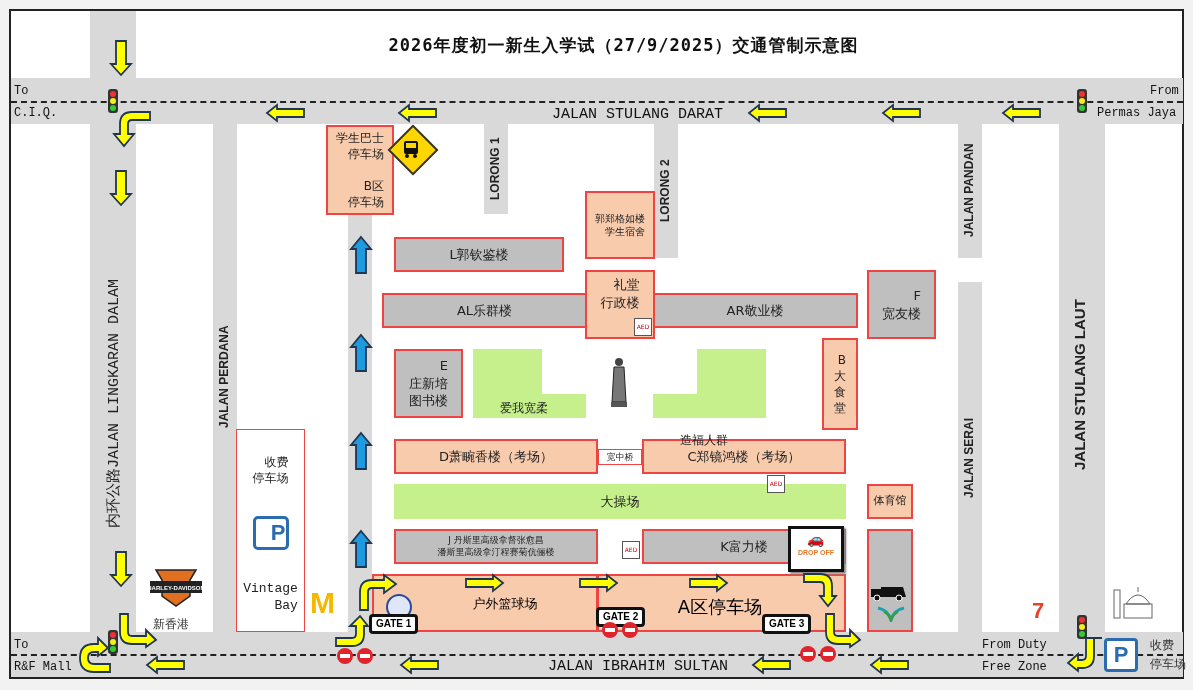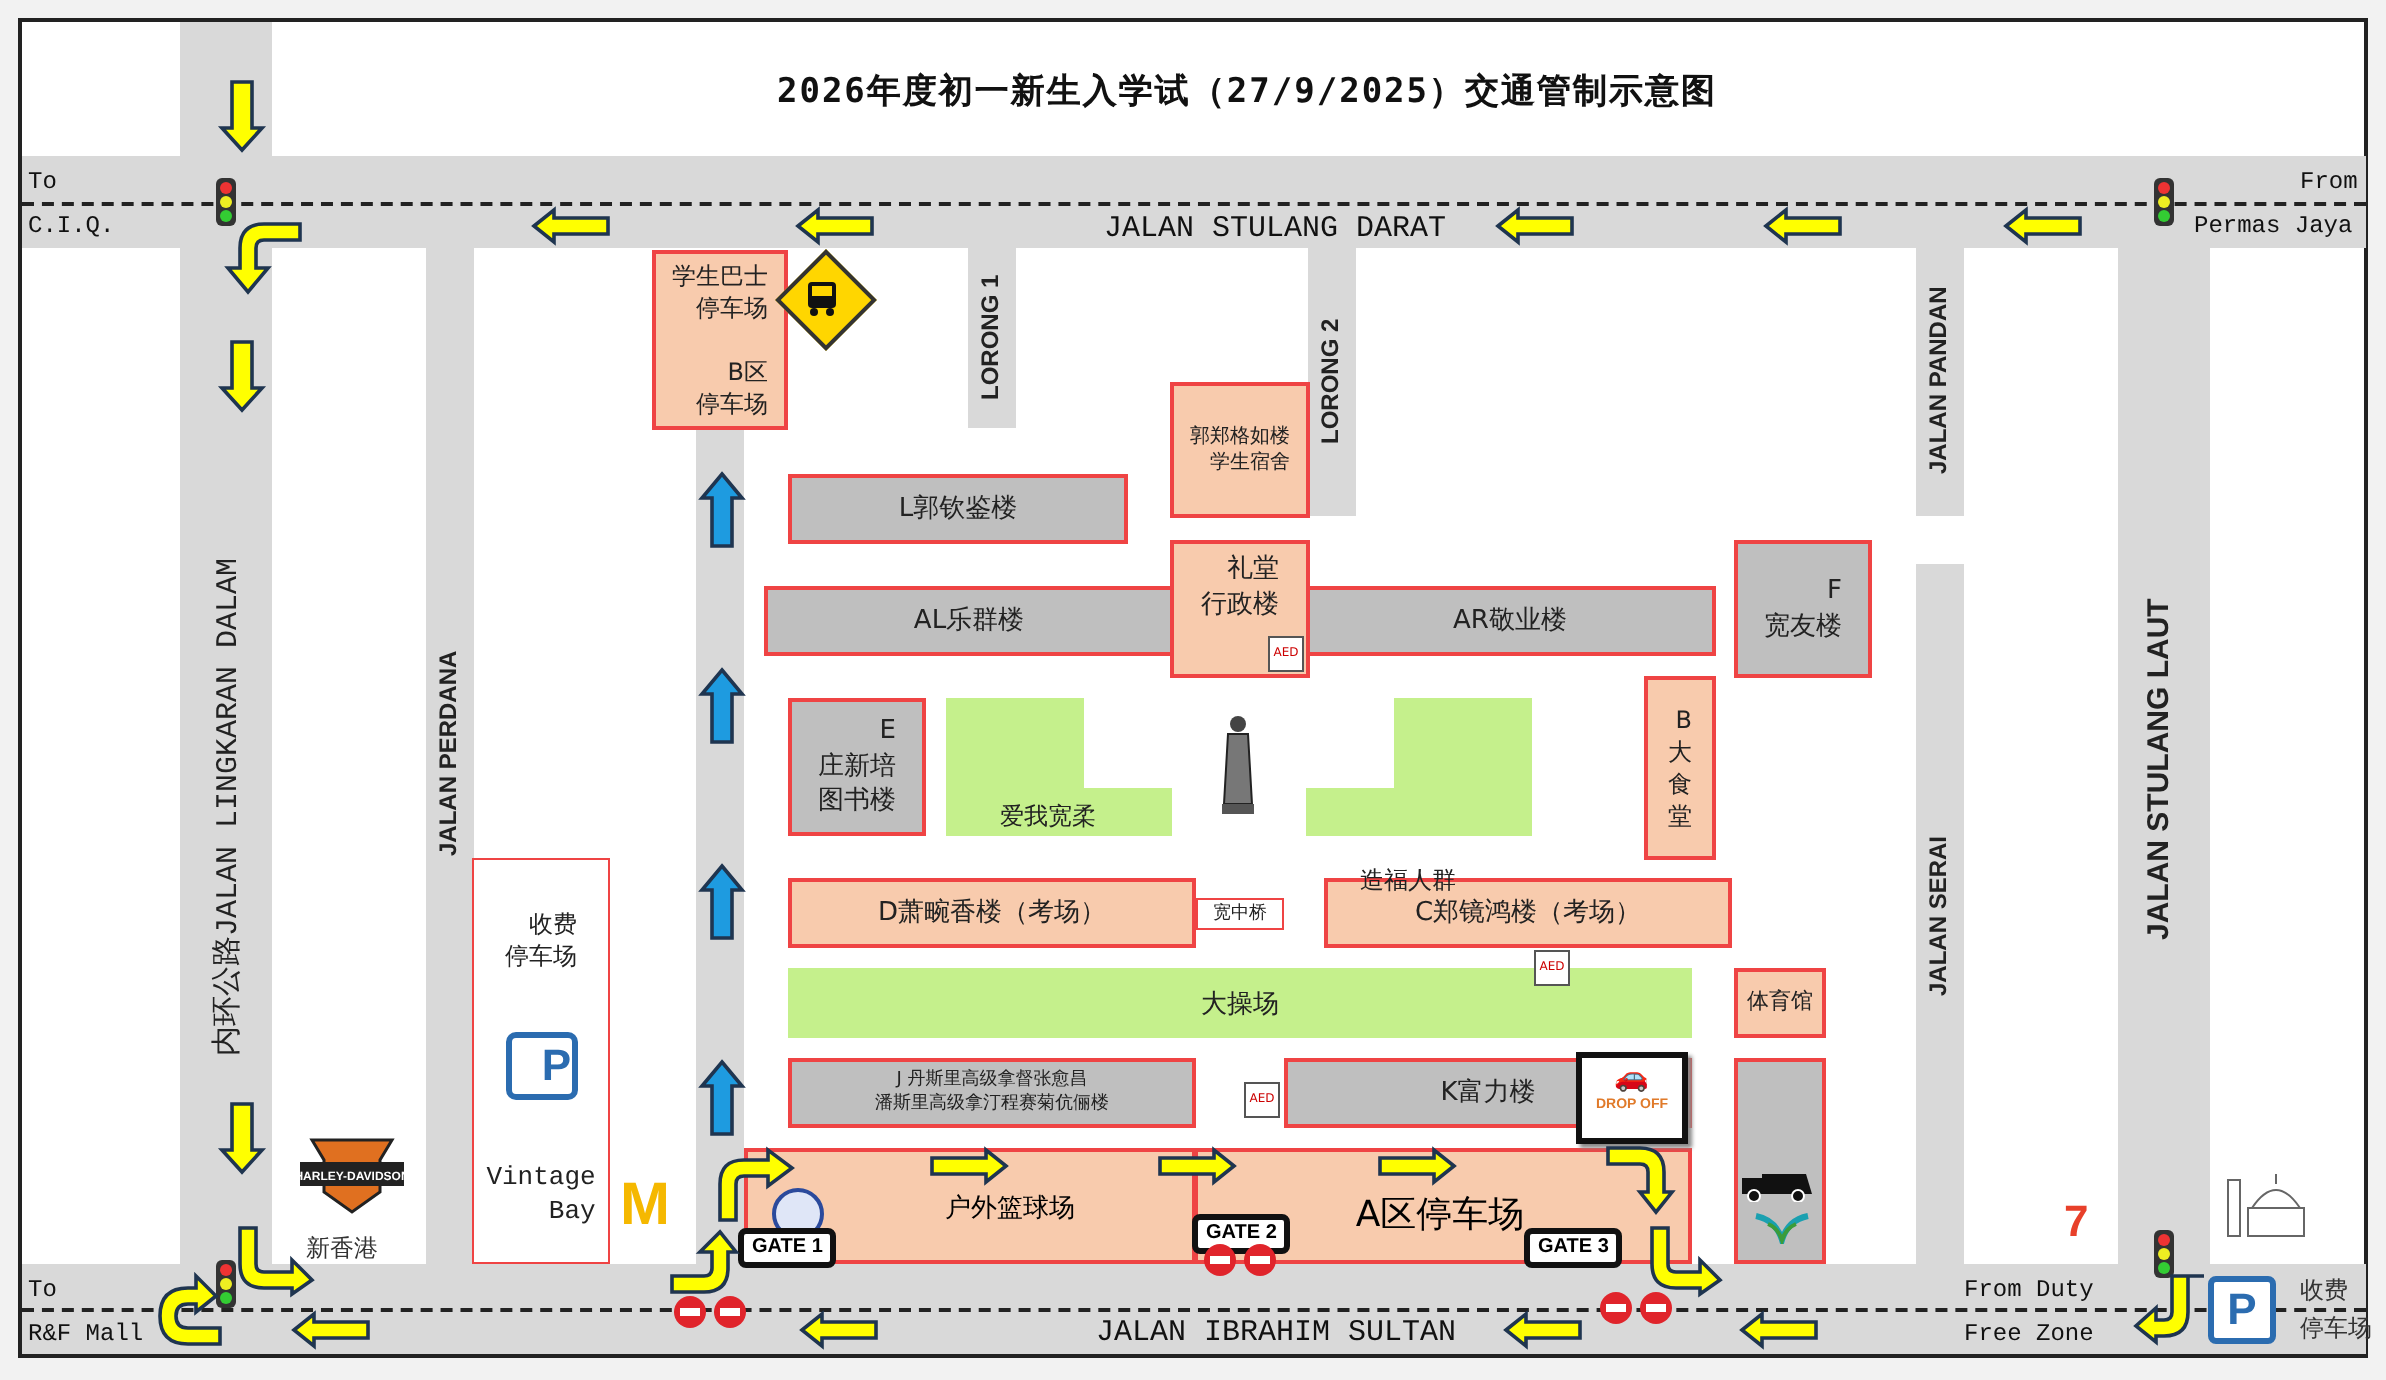--- a/index.html
+++ b/index.html
@@ -79,21 +79,21 @@
 宽友楼</div>
 <div class="bld grey" style="left:394px;top:349px;width:69px;height:69px;white-space:pre;">E
 庄新培
 图书楼</div>
 <div class="bld peach" style="left:822px;top:338px;width:36px;height:92px;white-space:pre;font-size:12px;">B
 大
 食
 堂</div>
 <div class="bld peach" style="left:394px;top:439px;width:204px;height:35px;">D萧畹香楼（考场）</div>
 <div class="bld" style="left:598px;top:449px;width:44px;height:16px;font-size:9px;background:#fff;border-width:1px;">宽中桥</div>
-<div class="bld peach" style="left:642px;top:439px;width:204px;height:35px;margin-left:20px;">C郑镜鸿楼（考场）</div>
+<div class="bld peach" style="left:642px;top:439px;width:204px;height:35px;">C郑镜鸿楼（考场）</div>
 <div class="green" style="left:394px;top:484px;width:452px;height:35px;"></div>
 <div class="abs" style="left:394px;top:493px;width:452px;text-align:center;font-size:13px;color:#222;">大操场</div>
 <div class="bld peach" style="left:867px;top:484px;width:46px;height:35px;font-size:11px;">体育馆</div>
 <div class="bld grey" style="left:394px;top:529px;width:204px;height:35px;flex-direction:column;font-size:9px;line-height:1.3;">
   <div>J  丹斯里高级拿督张愈昌</div>
   <div>潘斯里高级拿汀程赛菊伉俪楼</div>
 </div>
 <div class="bld grey" style="left:642px;top:529px;width:204px;height:35px;">K富力楼</div>
 <div class="bld grey" style="left:867px;top:529px;width:46px;height:103px;"></div>
 <div class="bld peach" style="left:372px;top:574px;width:226px;height:58px;"></div>

